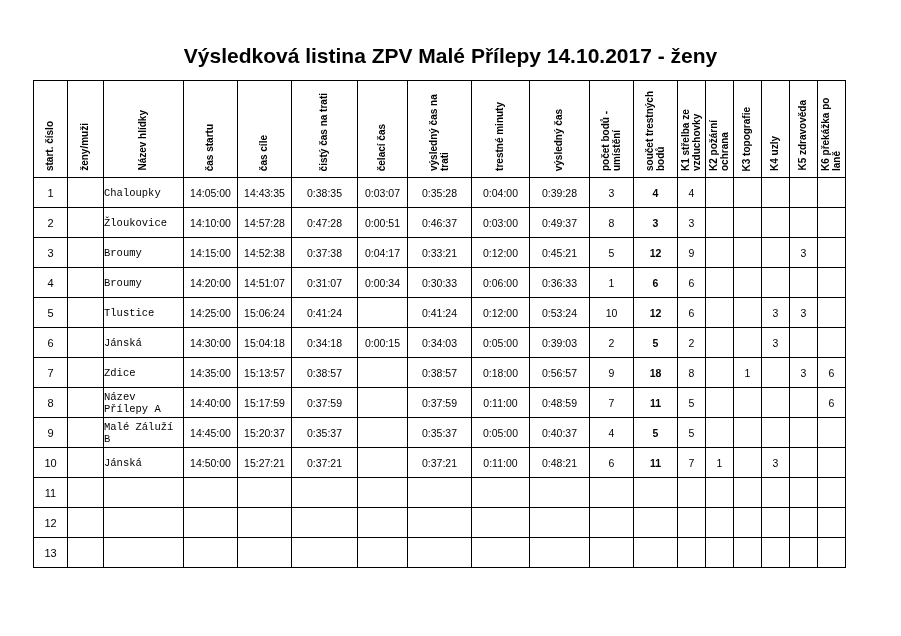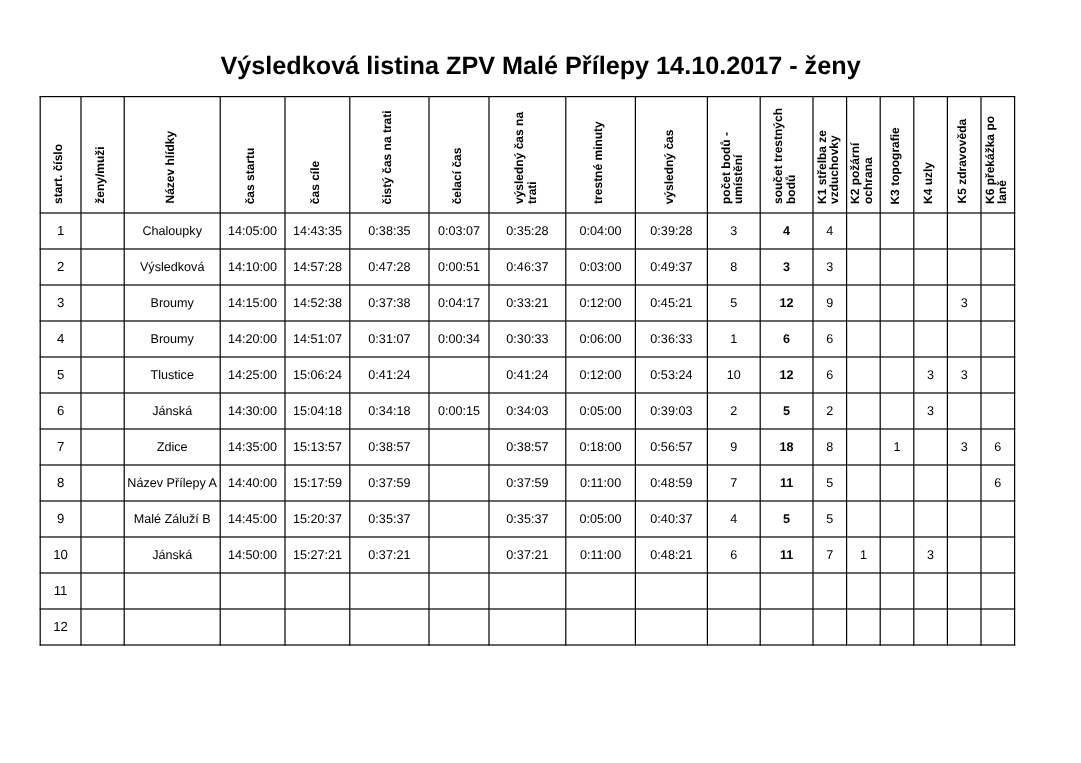--- a/index.html
+++ b/index.html
@@ -80,25 +80,26 @@
     height: 29px;
   }
   td.c-start {
     text-align: center;
     font-size: 11px;
   }
   td.c-gender {
     text-align: center;
   }
   td.c-name {
-    text-align: center;
+    text-align: left;
     padding-left: 6px;
     font-size: 10.5px;
     vertical-align: bottom;
     padding-bottom: 4px;
+    font-family: Liberation Mono, monospace;
   }
   td.c-time {
     text-align: center;
     font-size: 10.5px;
   }
   td.c-time.bold {
     font-weight: normal;
   }
   td.c-num {
     text-align: center;
@@ -176,21 +177,21 @@
             <td class="c-num">4</td>
             <td class="c-num"></td>
             <td class="c-num"></td>
             <td class="c-num"></td>
             <td class="c-num"></td>
             <td class="c-num"></td>
           </tr>
           <tr class="data-row">
             <td class="c-start">2</td>
             <td class="c-gender"></td>
-            <td class="c-name">Výsledková</td>
+            <td class="c-name">Žloukovice</td>
             <td class="c-time">14:10:00</td>
             <td class="c-time">14:57:28</td>
             <td class="c-time bold">0:47:28</td>
             <td class="c-time">0:00:51</td>
             <td class="c-time bold">0:46:37</td>
             <td class="c-time bold">0:03:00</td>
             <td class="c-time bold">0:49:37</td>
             <td class="c-num">8</td>
             <td class="c-num bold">3</td>
             <td class="c-num">3</td>
@@ -393,17 +394,37 @@
             <td class="c-time bold"></td>
             <td class="c-num"></td>
             <td class="c-num bold"></td>
             <td class="c-num"></td>
             <td class="c-num"></td>
             <td class="c-num"></td>
             <td class="c-num"></td>
             <td class="c-num"></td>
             <td class="c-num"></td>
           </tr>
+          <tr class="empty-row">
+            <td class="c-start">13</td>
+            <td class="c-gender"></td>
+            <td class="c-name"></td>
+            <td class="c-time"></td>
+            <td class="c-time"></td>
+            <td class="c-time bold"></td>
+            <td class="c-time"></td>
+            <td class="c-time bold"></td>
+            <td class="c-time bold"></td>
+            <td class="c-time bold"></td>
+            <td class="c-num"></td>
+            <td class="c-num bold"></td>
+            <td class="c-num"></td>
+            <td class="c-num"></td>
+            <td class="c-num"></td>
+            <td class="c-num"></td>
+            <td class="c-num"></td>
+            <td class="c-num"></td>
+          </tr>
         </tbody>
     </table>
   </div>
 
 </div>
 
 </body></html>

